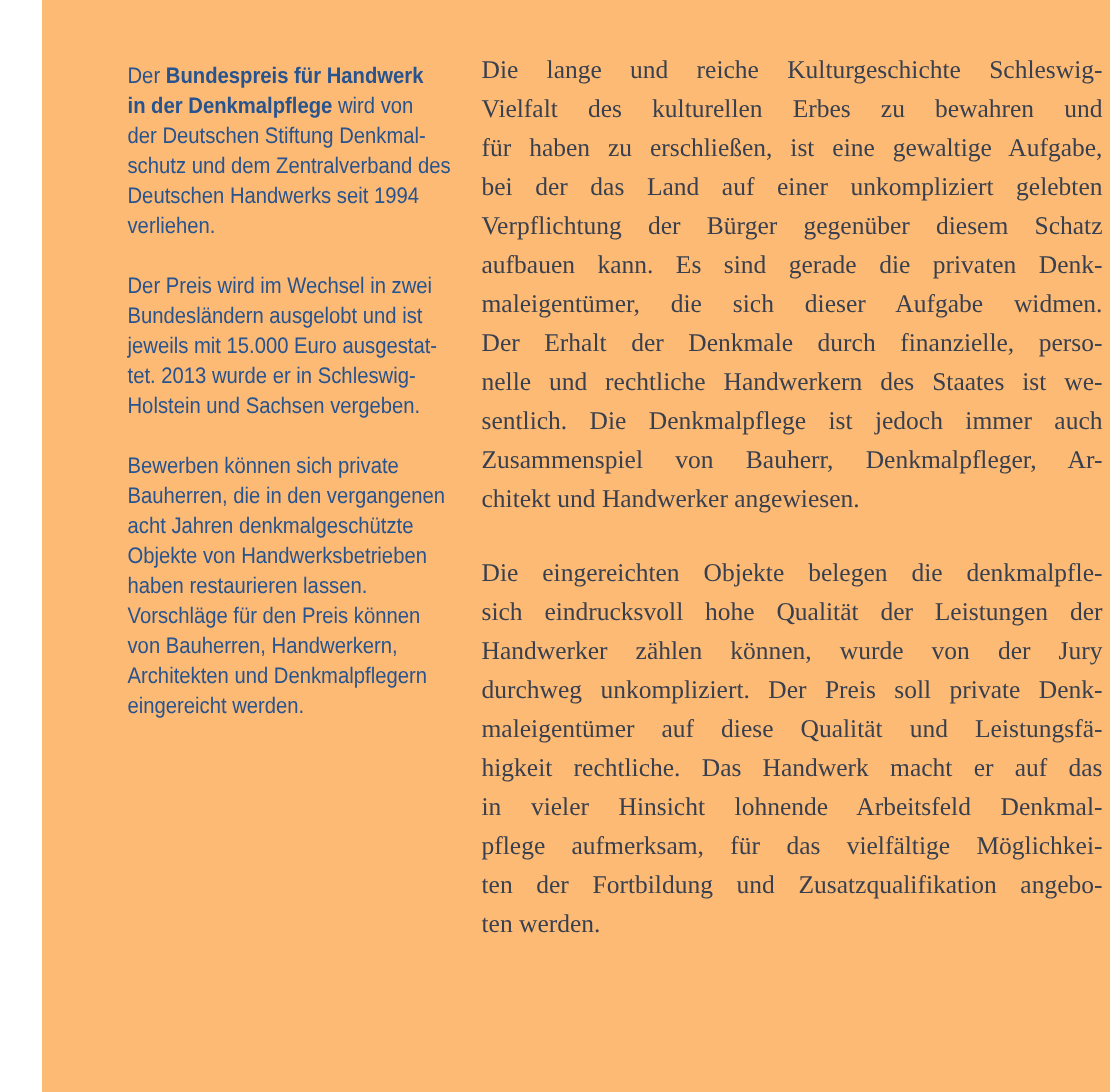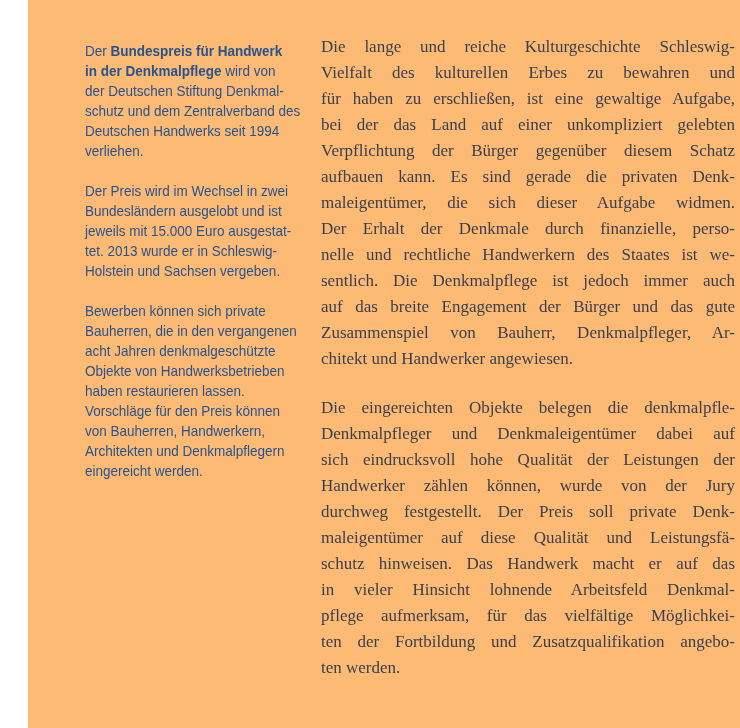--- a/index.html
+++ b/index.html
@@ -98,31 +98,29 @@
         <div class="line">Die lange und reiche Kulturgeschichte Schleswig-</div>
         <div class="line">Vielfalt des kulturellen Erbes zu bewahren und</div>
         <div class="line">für haben zu erschließen, ist eine gewaltige Aufgabe,</div>
         <div class="line">bei der das Land auf einer unkompliziert gelebten</div>
         <div class="line">Verpflichtung der Bürger gegenüber diesem Schatz</div>
         <div class="line">aufbauen kann. Es sind gerade die privaten Denk-</div>
         <div class="line">maleigentümer, die sich dieser Aufgabe widmen.</div>
         <div class="line">Der Erhalt der Denkmale durch finanzielle, perso-</div>
         <div class="line">nelle und rechtliche Handwerkern des Staates ist we-</div>
         <div class="line">sentlich. Die Denkmalpflege ist jedoch immer auch</div>
-        <div class="line">auf das breite Engagement der Bürger und das gute</div>
         <div class="line">Zusammenspiel von Bauherr, Denkmalpfleger, Ar-</div>
         <div class="line">chitekt und Handwerker angewiesen.</div>
       </div>
       <div class="para">
         <div class="line">Die eingereichten Objekte belegen die denkmalpfle-</div>
-        <div class="line">Denkmalpfleger und Denkmaleigentümer dabei auf</div>
         <div class="line">sich eindrucksvoll hohe Qualität der Leistungen der</div>
         <div class="line">Handwerker zählen können, wurde von der Jury</div>
-        <div class="line">durchweg festgestellt. Der Preis soll private Denk-</div>
+        <div class="line">durchweg unkompliziert. Der Preis soll private Denk-</div>
         <div class="line">maleigentümer auf diese Qualität und Leistungsfä-</div>
-        <div class="line">schutz hinweisen. Das Handwerk macht er auf das</div>
+        <div class="line">higkeit rechtliche. Das Handwerk macht er auf das</div>
         <div class="line">in vieler Hinsicht lohnende Arbeitsfeld Denkmal-</div>
         <div class="line">pflege aufmerksam, für das vielfältige Möglichkei-</div>
         <div class="line">ten der Fortbildung und Zusatzqualifikation angebo-</div>
         <div class="line">ten werden.</div>
       </div>
     </main>
 </div>
 
 </body></html>

